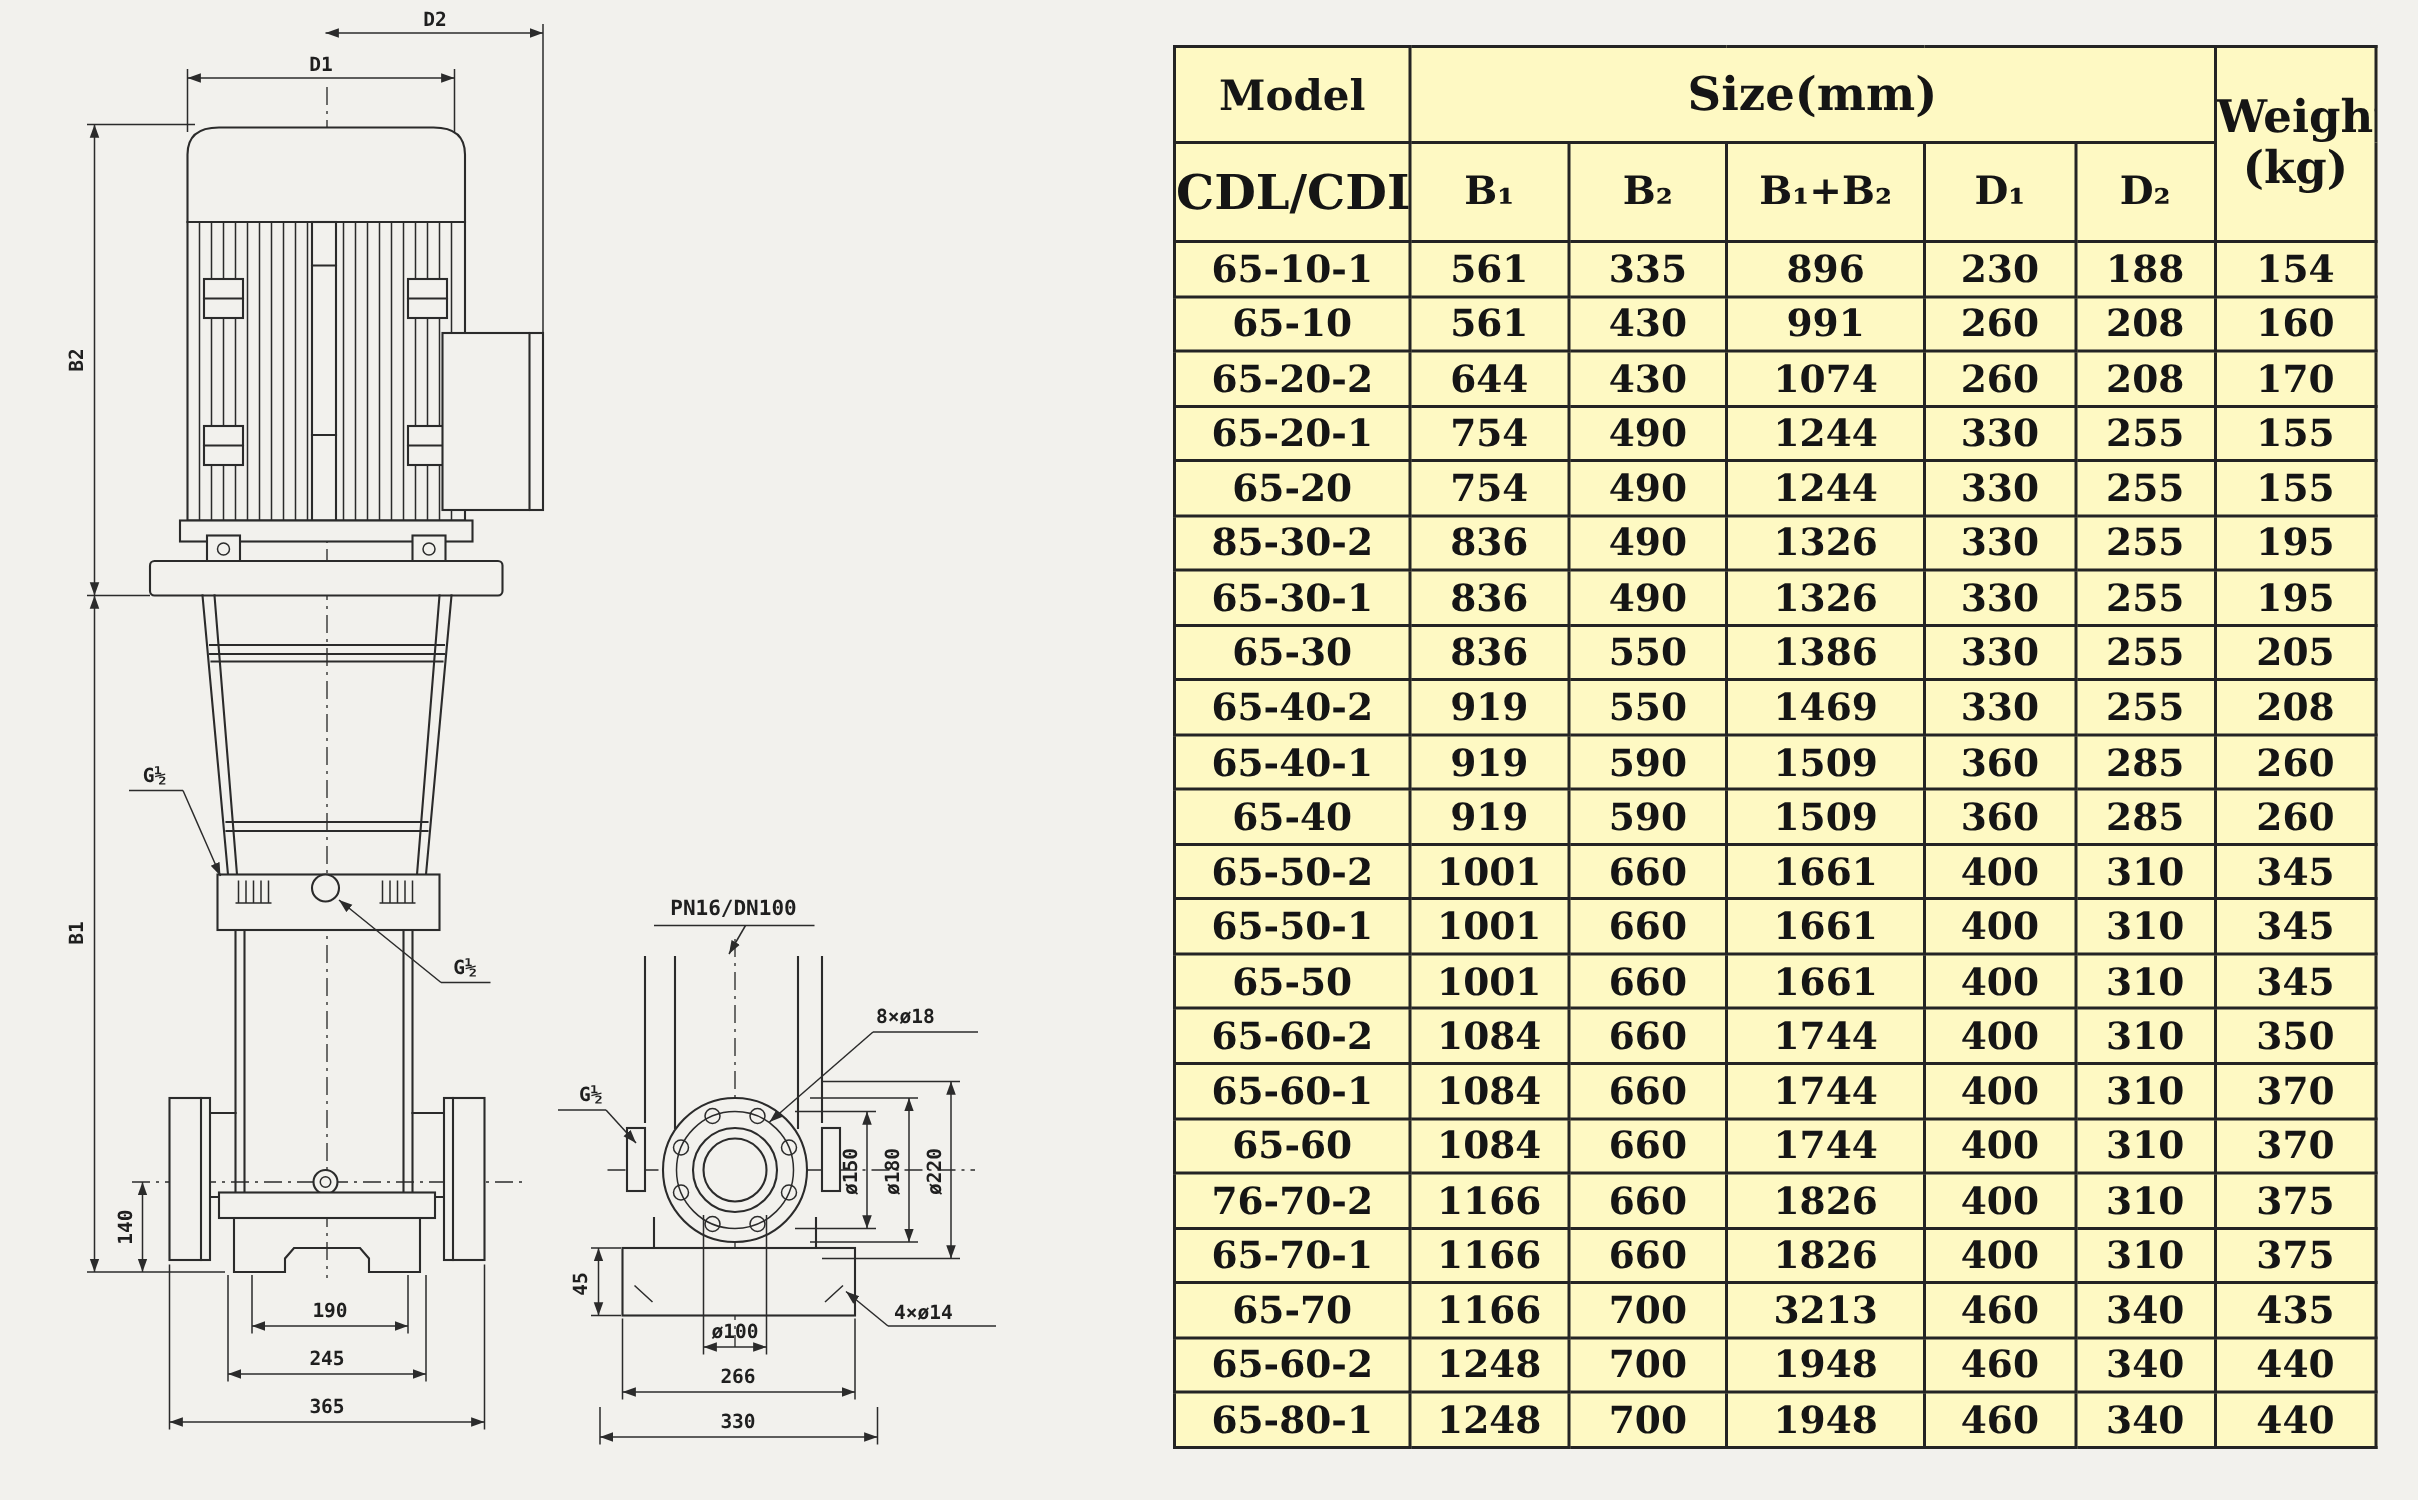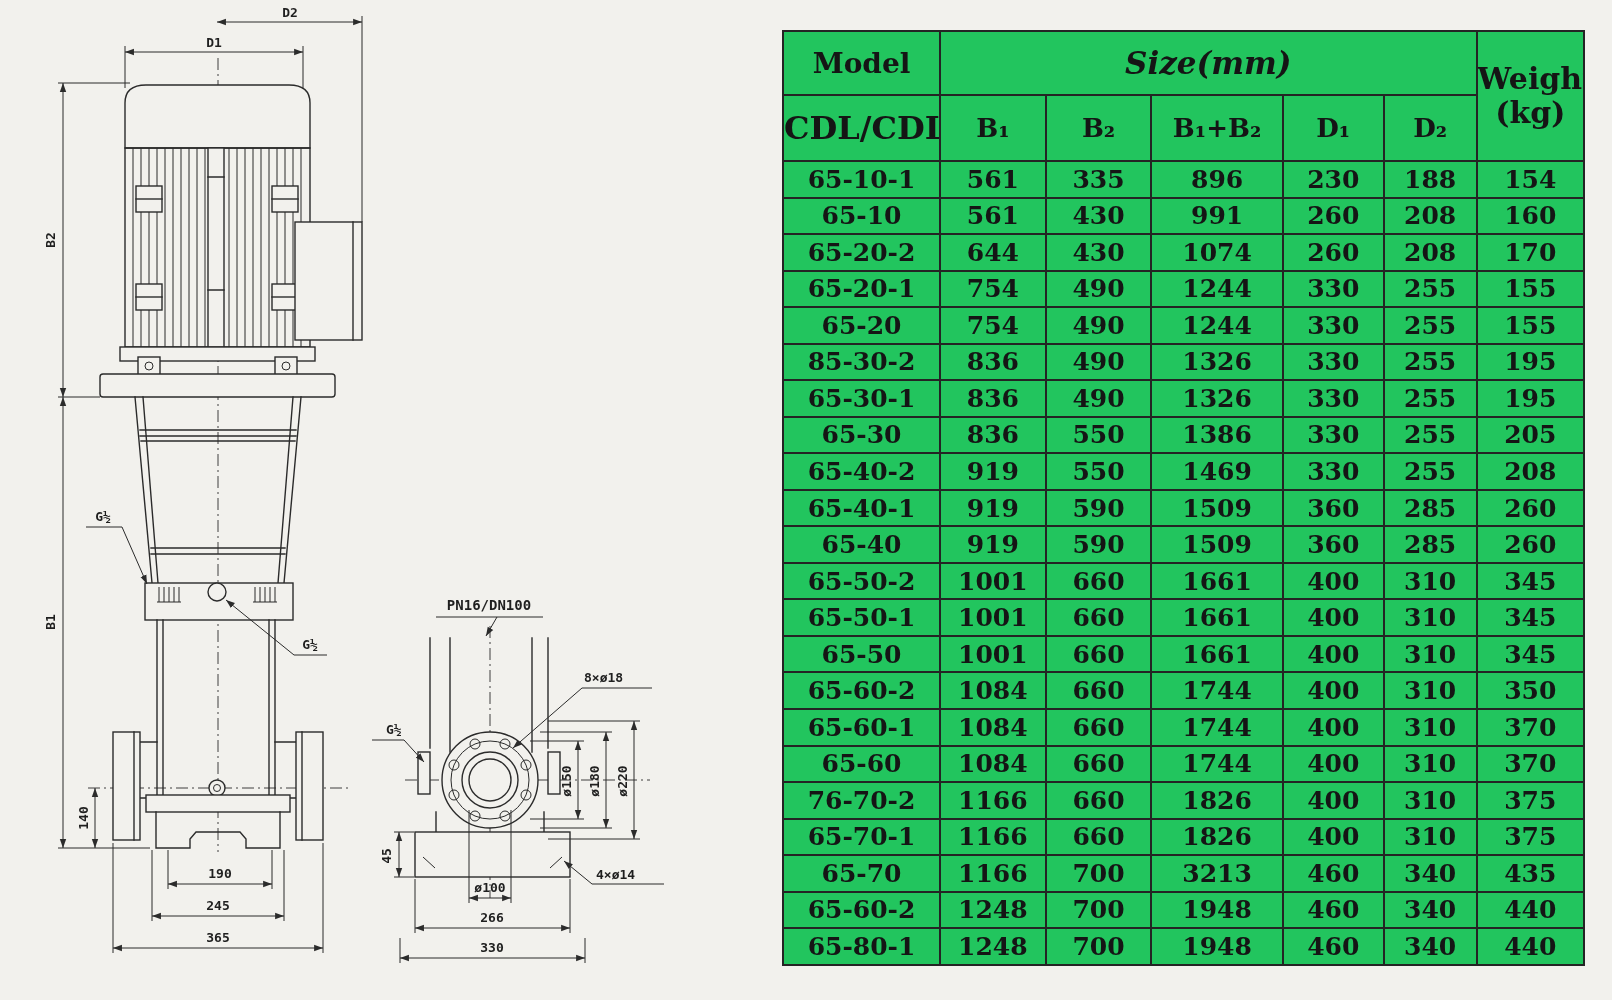--- a/index.html
+++ b/index.html
@@ -15,30 +15,30 @@
   }
   svg text.big { font-size:14px; }
   .ln  { stroke:#2b2b2b; stroke-width:1.4; fill:none; stroke-linecap:square; }
   .wf  { stroke:#2b2b2b; stroke-width:1.4; fill:#f2f1ed; }
   .dim { stroke:#2b2b2b; stroke-width:1; fill:none; }
   .cl  { stroke:#2b2b2b; stroke-width:0.9; stroke-dasharray:12 4 2 4; fill:none; }
 
   .spec-table {
     position:absolute; left:782px; top:30px; width:803px; height:936px;
     border-collapse:collapse; table-layout:fixed;
-    background:#22c55e; color:#151515; font-weight:bold;
+    background:#fef9c3; color:#151515; font-weight:bold;
   }
   .spec-table th, .spec-table td {
     border:2.5px solid #242424; text-align:center; vertical-align:middle; padding:0;
     overflow:hidden;
   }
   .spec-table thead tr.r1 { height:64px; }
   .spec-table thead tr.r2 { height:66px; }
   .h-model  { font-size:28px; }
-  .h-size   { font-size:31px;font-style:italic; }
+  .h-size   { font-size:31px; }
   .h-sub    { font-size:32px; }
   .h-dim    { font-size:26px; }
   .h-weight { font-size:30px; line-height:1.15; }
   .spec-table tbody td { font-size:25px; }
 </style>
 </head>
 <body>
 
 <svg class="drawing" width="740" height="1000" viewBox="0 0 740 1000">
   <defs>

